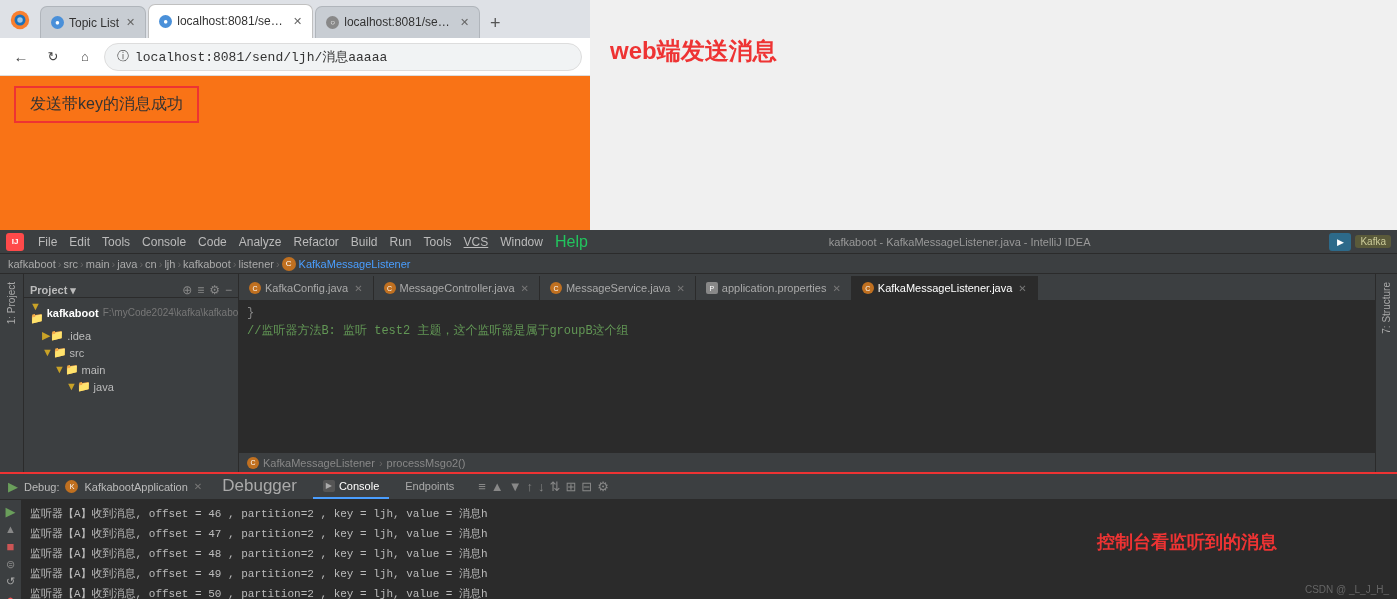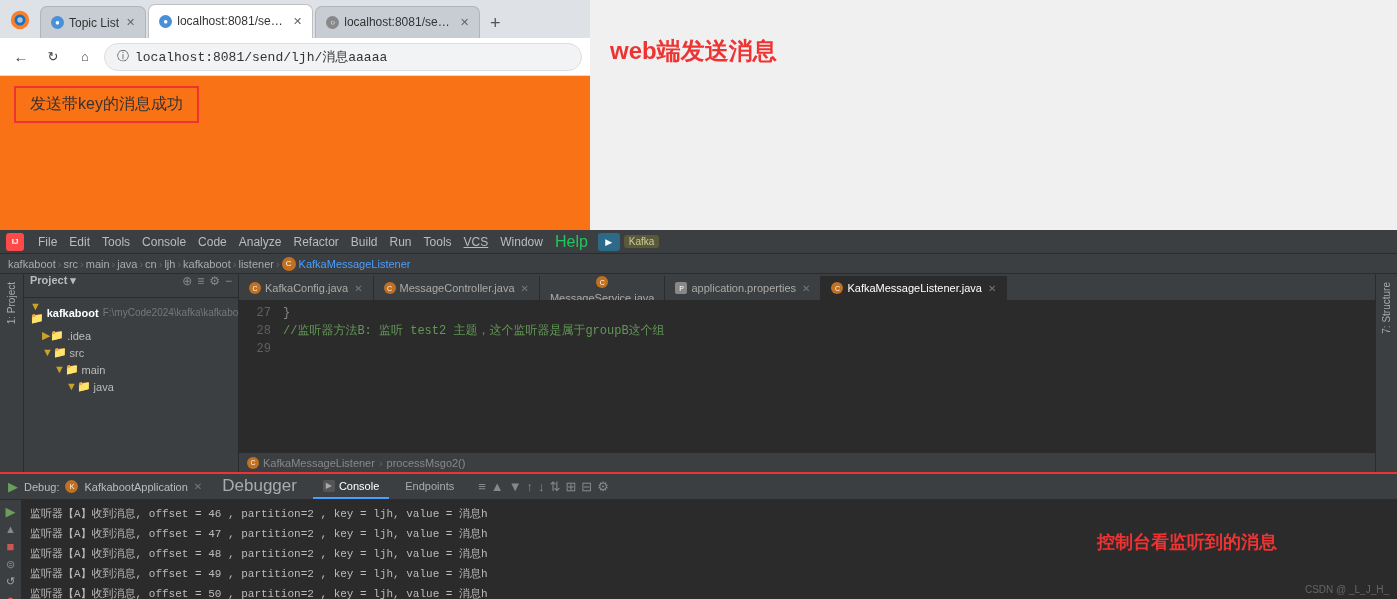--- a/index.html
+++ b/index.html
@@ -75,20 +75,21 @@
     <span style="font-size:12px;color:#bbb;padding:2px 6px;cursor:pointer;">Console</span>
     <span style="font-size:12px;color:#bbb;padding:2px 6px;cursor:pointer;">Code</span>
     <span style="font-size:12px;color:#bbb;padding:2px 6px;cursor:pointer;">Analyze</span>
     <span style="font-size:12px;color:#bbb;padding:2px 6px;cursor:pointer;">Refactor</span>
     <span style="font-size:12px;color:#bbb;padding:2px 6px;cursor:pointer;">Build</span>
     <span style="font-size:12px;color:#bbb;padding:2px 6px;cursor:pointer;">Run</span>
     <span style="font-size:12px;color:#bbb;padding:2px 6px;cursor:pointer;">Tools</span>
     <span style="font-size:12px;color:#bbb;padding:2px 6px;cursor:pointer;text-decoration:underline;">VCS</span>
     <span style="font-size:12px;color:#bbb;padding:2px 6px;cursor:pointer;">Window</span>
     <span style="font-size:16px;color:#22c55e;padding:2px 6px;cursor:pointer;">Help</span>
+    <span style="flex:1;text-align:center;font-size:11px;color:#999;">kafkaboot - KafkaMessageListener.java - IntelliJ IDEA</span>
     <div style="width:22px;height:18px;background:#2d6a8a;border-radius:3px;display:flex;align-items:center;justify-content:center;font-size:9px;color:white;cursor:pointer;margin-left:4px;">▶</div>
     <div style="background:#5a5a3a;border-radius:3px;padding:1px 5px;font-size:10px;color:#cc9;margin-left:4px;">Kafka</div>
   </div>
 
   <div style="background:#3c3f41;height:20px;display:flex;align-items:center;padding:0 8px;font-size:11px;color:#aaa;border-bottom:1px solid #2b2b2b;gap:0;">
     <span style="color:#aaa;">kafkaboot</span>
       <span style="color:#666;margin:0 2px;">›</span>
     <span style="color:#aaa;">src</span>
       <span style="color:#666;margin:0 2px;">›</span>
     <span style="color:#aaa;">main</span>
@@ -107,21 +108,21 @@
     <span style="color:#4a9eff;">KafkaMessageListener</span>
   </div>
 
   <div style="display:flex; height:198px; overflow:hidden;">
 
     <div style="width:24px;background:#3c3f41;border-right:1px solid #2b2b2b;display:flex;flex-direction:column;align-items:center;padding:4px 0;gap:6px;">
       <div style="writing-mode:vertical-rl;transform:rotate(180deg);font-size:10px;color:#aaa;cursor:pointer;padding:4px 2px;">1: Project</div>
     </div>
 
     <div style="width:215px;background:#3c3f41;border-right:1px solid #2b2b2b;font-size:11px;overflow:hidden;">
-      <div style="height:24px;display:flex;align-items:flex-start;justify-content:space-between;padding:0 6px;border-bottom:1px solid #2b2b2b;">
+      <div style="height:24px;display:flex;align-items:flex-end;justify-content:space-between;padding:0 6px;border-bottom:1px solid #2b2b2b;">
         <span style="color:#bbb;font-size:11px;font-weight:bold;">Project ▾</span>
         <div style="display:flex;gap:5px;color:#888;font-size:12px;">
           <span style="cursor:pointer;">⊕</span>
           <span style="cursor:pointer;">≡</span>
           <span style="cursor:pointer;">⚙</span>
           <span style="cursor:pointer;">−</span>
         </div>
       </div>
 
       <div style="display:flex;align-items:center;padding:2px 6px;color:#bbb;cursor:pointer;">
@@ -153,43 +154,38 @@
         <div style="height:24px;padding:0 10px;display:flex;align-items:center;gap:4px;font-size:11px;color:#aaa;background:#3c3f41;border-right:1px solid #2b2b2b;cursor:pointer;">
           <div style="width:12px;height:12px;border-radius:50%;background:#c07020;display:flex;align-items:center;justify-content:center;font-size:7px;color:white;flex-shrink:0;">C</div>
           <span>KafkaConfig.java</span>
             <span style="font-size:10px;color:#777;margin-left:2px;">✕</span>
         </div>
         <div style="height:24px;padding:0 10px;display:flex;align-items:center;gap:4px;font-size:11px;color:#aaa;background:#3c3f41;border-right:1px solid #2b2b2b;cursor:pointer;">
           <div style="width:12px;height:12px;border-radius:50%;background:#c07020;display:flex;align-items:center;justify-content:center;font-size:7px;color:white;flex-shrink:0;">C</div>
           <span>MessageController.java</span>
             <span style="font-size:10px;color:#777;margin-left:2px;">✕</span>
         </div>
-        <div style="height:24px;padding:0 10px;display:flex;align-items:center;gap:4px;font-size:11px;color:#aaa;background:#3c3f41;border-right:1px solid #2b2b2b;cursor:pointer;flex-direction:column;">
+        <div style="height:24px;padding:0 10px;display:flex;align-items:center;gap:4px;font-size:11px;color:#aaa;background:#3c3f41;border-right:1px solid #2b2b2b;cursor:pointer;">
           <div style="width:12px;height:12px;border-radius:50%;background:#c07020;display:flex;align-items:center;justify-content:center;font-size:7px;color:white;flex-shrink:0;">C</div>
           <span>MessageService.java</span>
             <span style="font-size:10px;color:#777;margin-left:2px;">✕</span>
         </div>
         <div style="height:24px;padding:0 10px;display:flex;align-items:center;gap:4px;font-size:11px;color:#aaa;background:#3c3f41;border-right:1px solid #2b2b2b;cursor:pointer;">
           <div style="width:12px;height:12px;border-radius:2px;background:#888;display:flex;align-items:center;justify-content:center;font-size:7px;color:white;flex-shrink:0;">P</div>
           <span>application.properties</span>
             <span style="font-size:10px;color:#777;margin-left:2px;">✕</span>
         </div>
         <div style="height:24px;padding:0 10px;display:flex;align-items:center;gap:4px;font-size:11px;color:#fff;background:#2b2b2b;border-right:1px solid #2b2b2b;cursor:pointer;">
           <div style="width:12px;height:12px;border-radius:50%;background:#c07020;display:flex;align-items:center;justify-content:center;font-size:7px;color:white;flex-shrink:0;">C</div>
           <span>KafkaMessageListener.java</span>
             <span style="font-size:10px;color:#777;margin-left:2px;">✕</span>
         </div>
       </div>
 
       <div style="flex:1;background:#2b2b2b;display:flex;overflow:hidden;">
-        <div style="width:36px;background:#2b2b2b;color:#606060;font-size:12px;font-family:'Courier New',monospace;padding:4px 4px 0 0;text-align:right;line-height:18px;">
-          <div>27</div>
-          <div>28</div>
-          <div>29</div>
-        </div>
         <div style="flex:1;padding:4px 8px;font-size:12px;font-family:'Courier New',monospace;color:#bbb;line-height:18px;">
           <div style="color:#888;">}</div>
           <div></div>
           <div><span style="color:#629755;">//监听器方法B: 监听 test2 主题，这个监听器是属于groupB这个组</span></div>
         </div>
       </div>
 
       <div style="height:20px;background:#3c3f41;border-top:1px solid #2b2b2b;display:flex;align-items:center;padding:0 8px;font-size:11px;color:#888;gap:4px;">
         <div style="width:12px;height:12px;border-radius:50%;background:#c07020;display:flex;align-items:center;justify-content:center;font-size:7px;color:white;flex-shrink:0;">C</div>
         <span>KafkaMessageListener</span>

